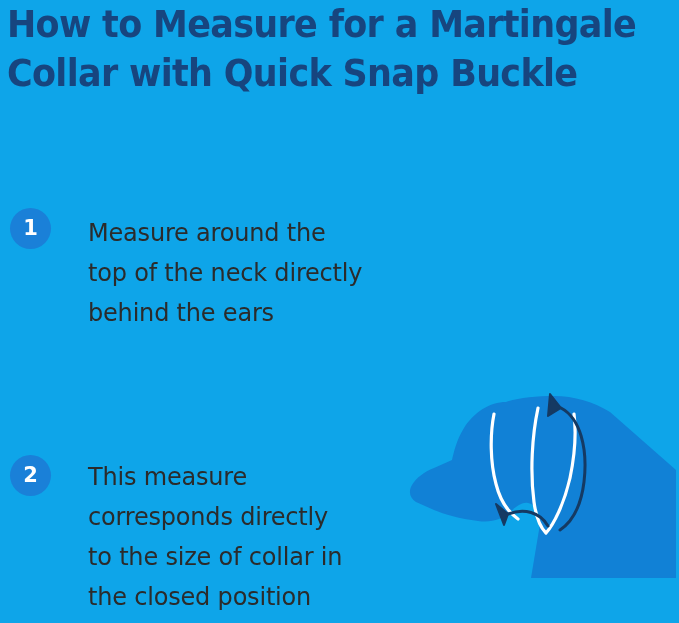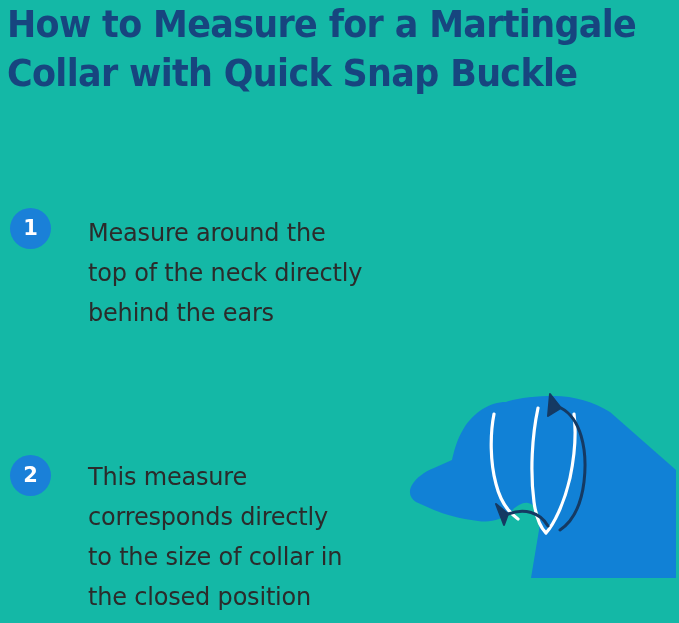--- a/index.html
+++ b/index.html
@@ -13,21 +13,21 @@
     height: 623px;
     position: relative;
     overflow: hidden;
     font-family: "Liberation Sans", sans-serif;
     -webkit-font-smoothing: antialiased;
   }
 
   #infographic {
     position: absolute;
     inset: 0;
-    background: #14b8a6;
+    background: #0ea5e9;
   }
 
   
   .title-block {
     position: absolute;
     left: 7px;
     top: 0px;
     width: 668px;
   }
   .title-line {

